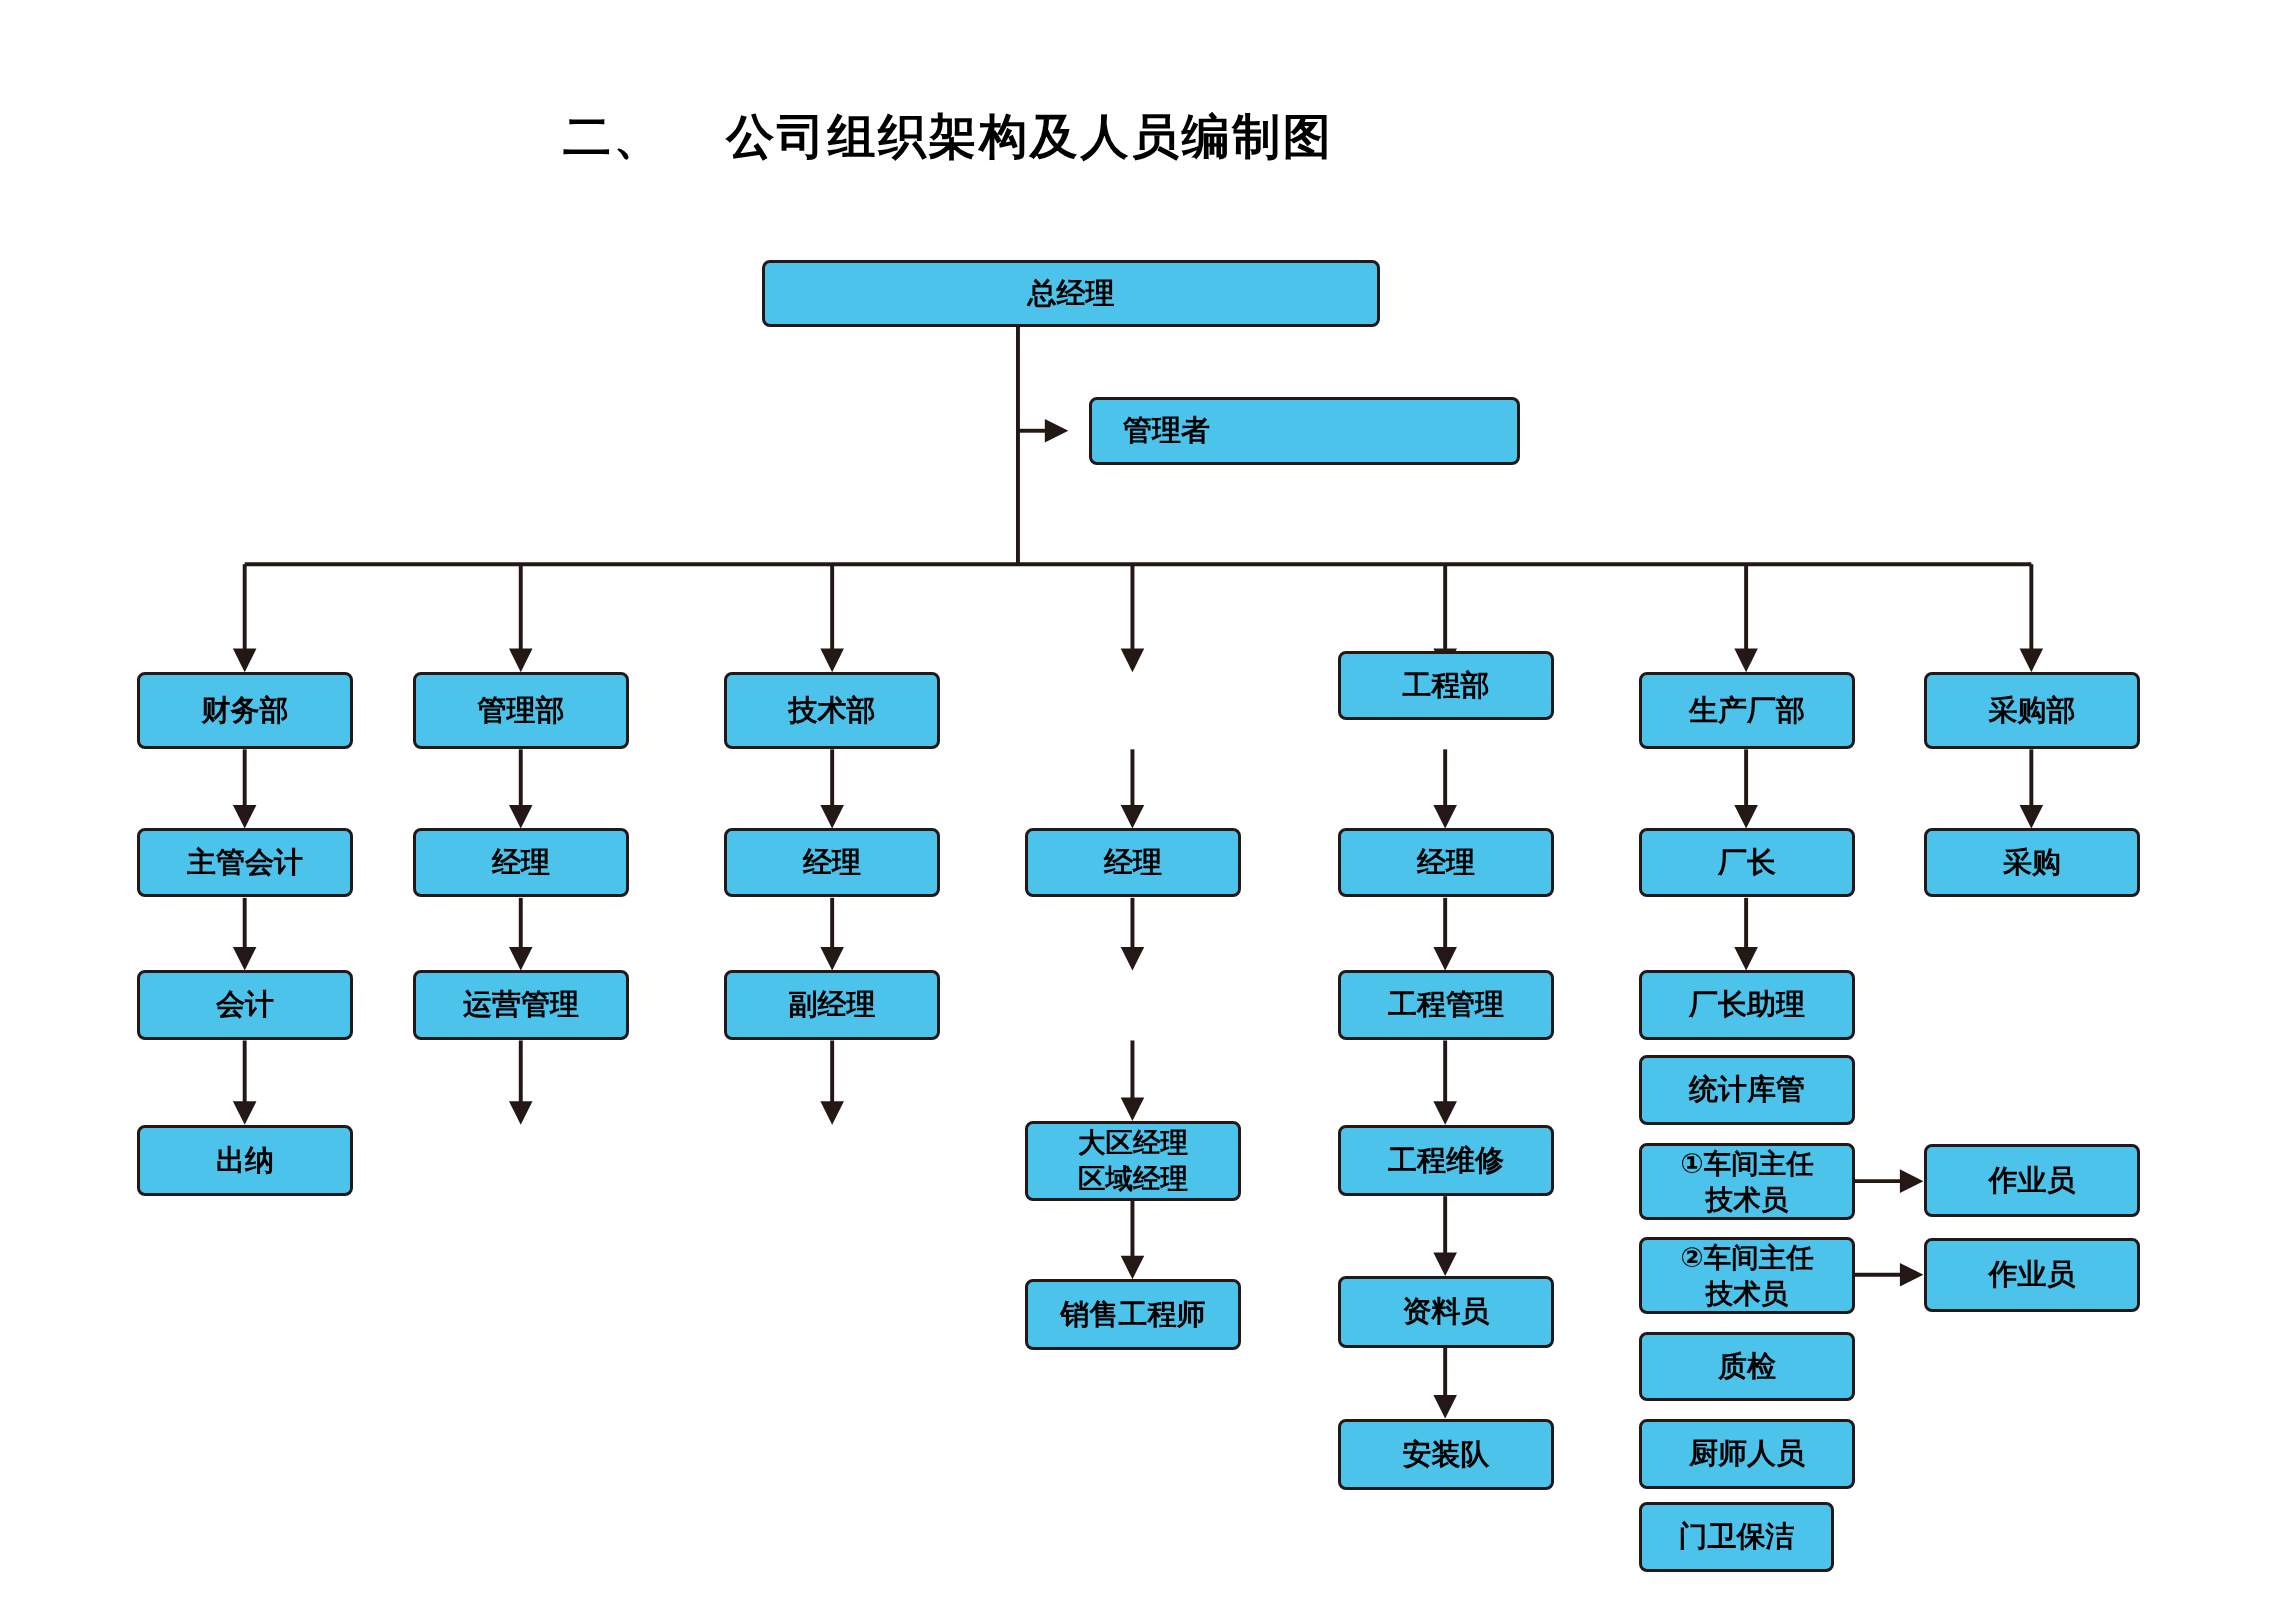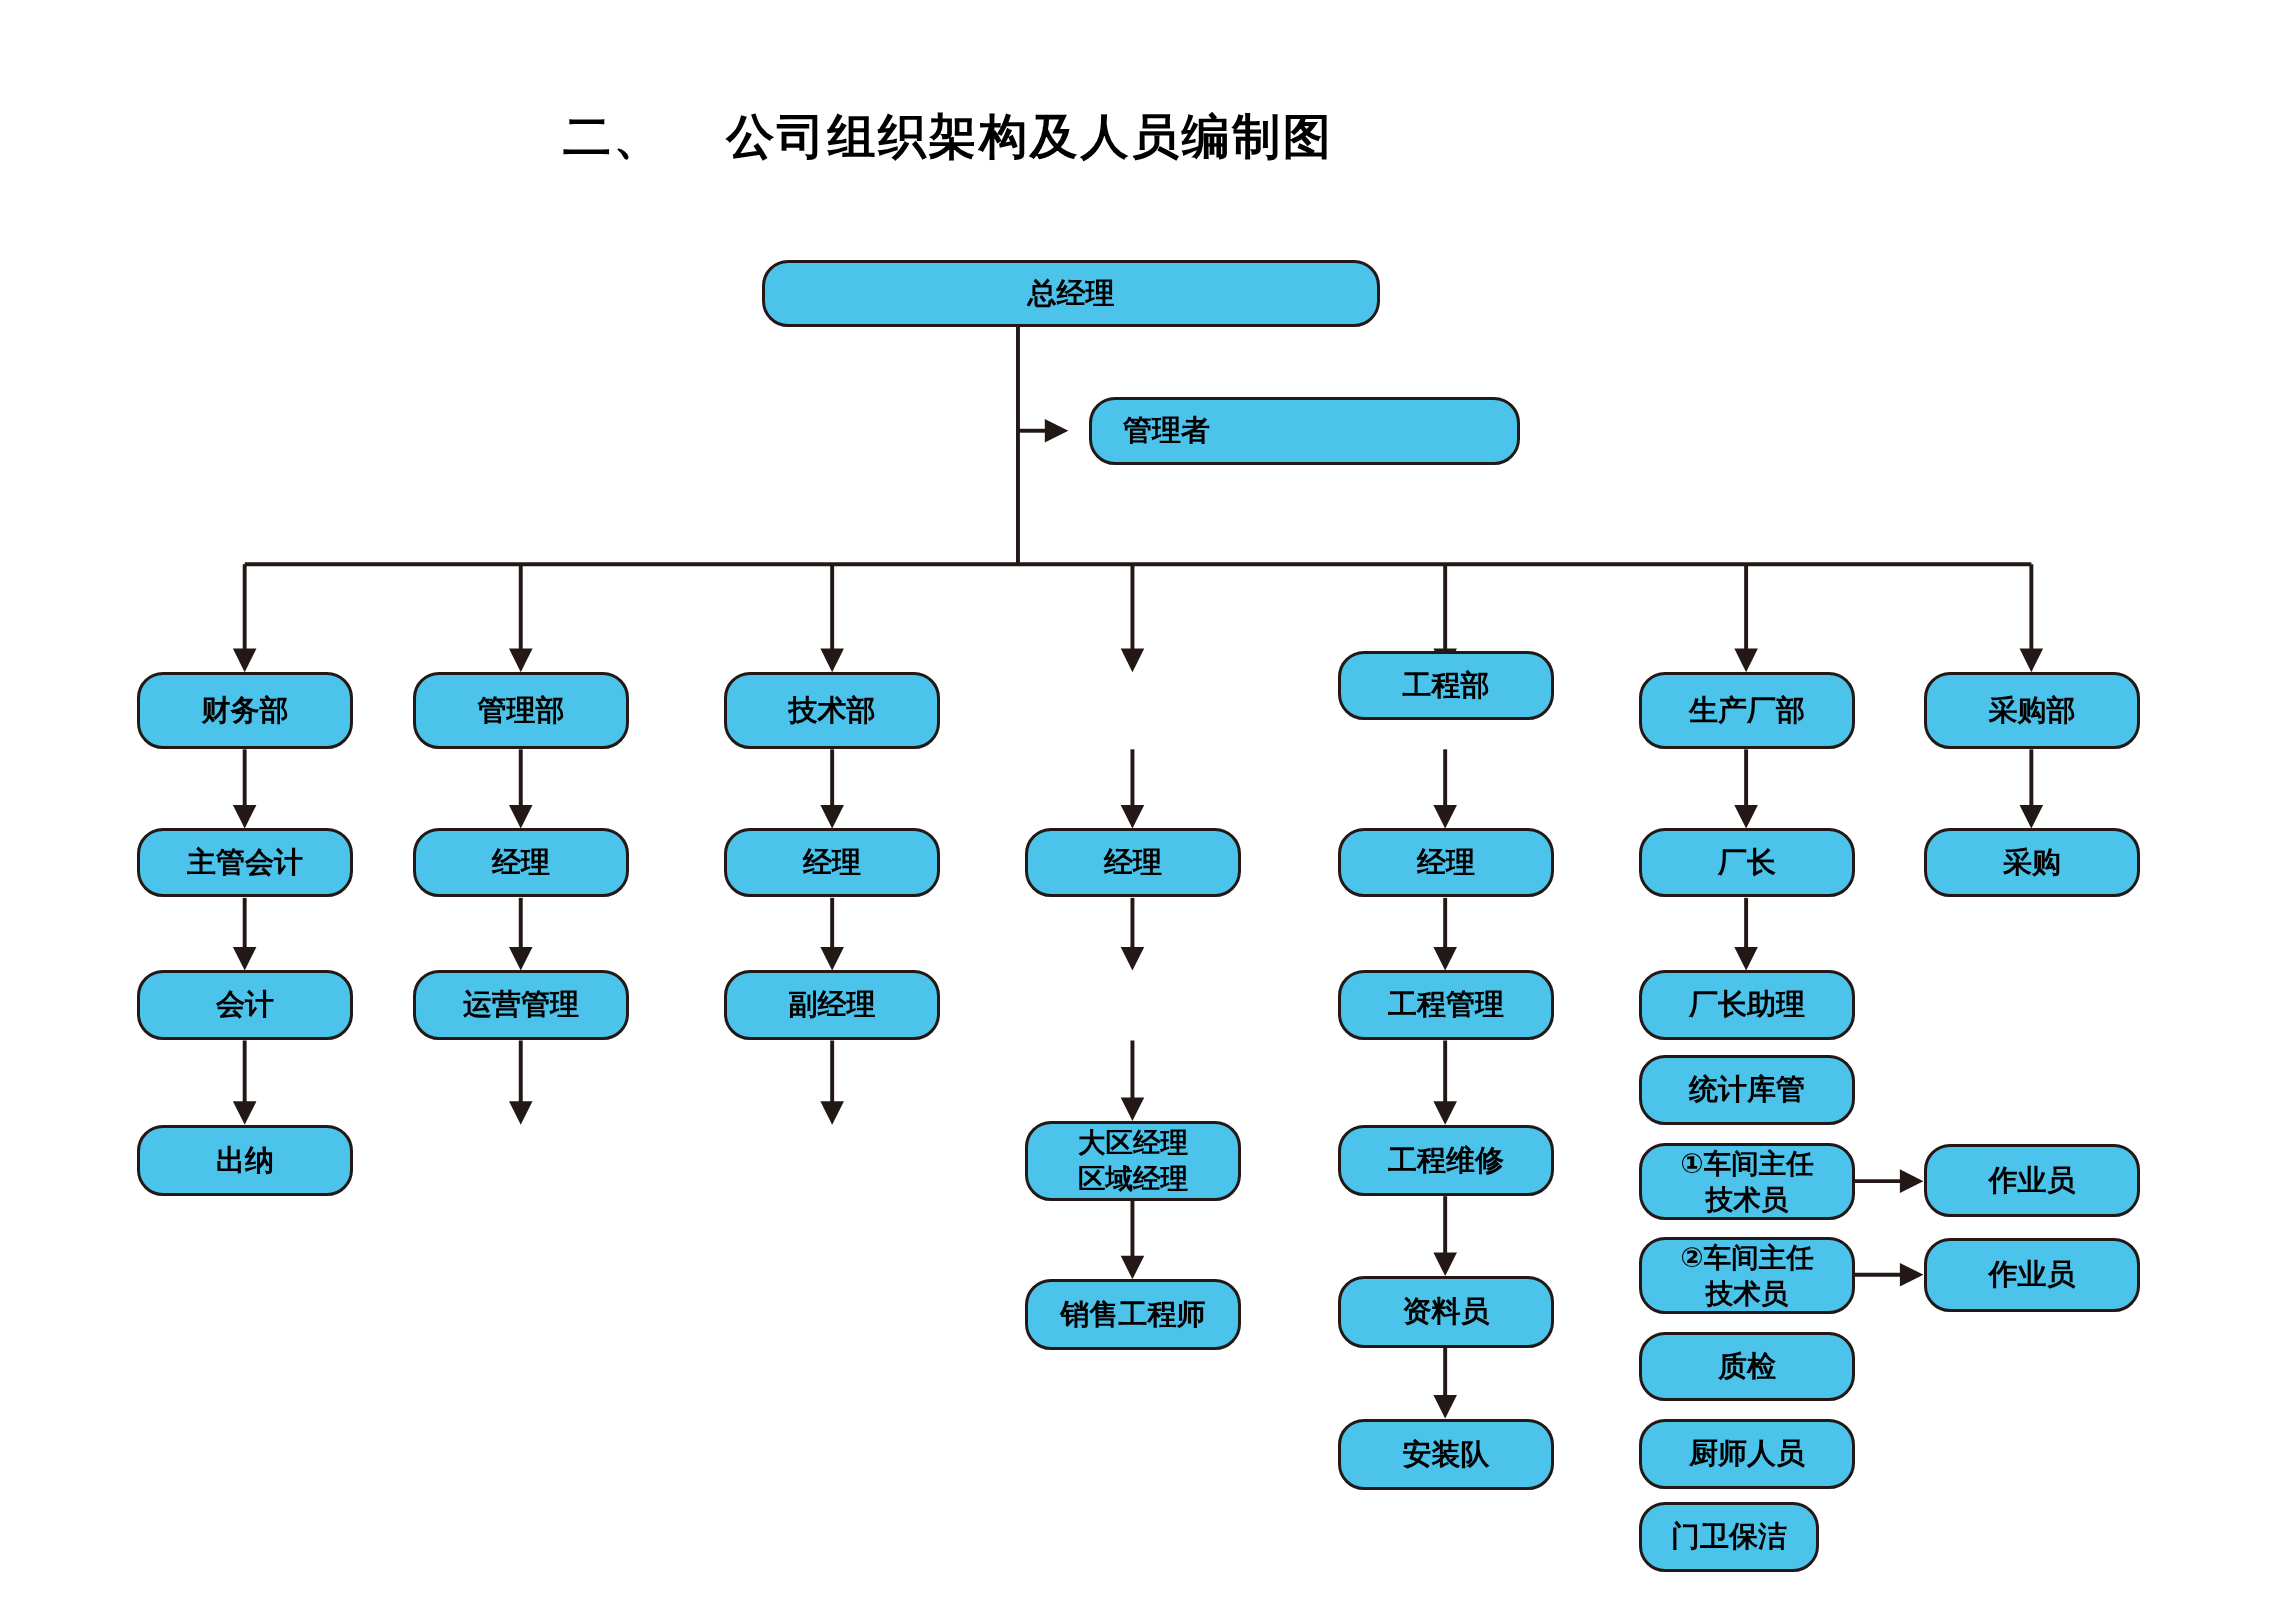--- a/index.html
+++ b/index.html
@@ -20,21 +20,21 @@
   .title{
     position:absolute;left:563px;top:105px;
     display:flex;align-items:flex-start;gap:62px;
     font-size:48px;font-weight:700;letter-spacing:2.6px;white-space:nowrap;
   }
   .node{
     position:absolute;
     box-sizing:border-box;
     background:var(--node-fill);
     border:3.9px solid var(--node-border);
-    border-radius:26px;
+    border-radius:8px;
     display:flex;align-items:center;justify-content:center;
     font-size:29px;font-weight:700;
     text-align:center;
     white-space:pre-line;
     line-height:1.3;
   }
   .node.small{font-size:27.5px;}
   .node.left-align{justify-content:flex-start;padding-left:31px;text-align:left;margin-left:20px;}
   svg.connectors{position:absolute;left:0;top:0;pointer-events:none;}
   svg.connectors line{stroke:var(--connector);stroke-width:6;}
@@ -165,21 +165,21 @@
   <div class="node" style="left:1639px;top:672px;width:216px;height:77px">生产厂部</div>
   <div class="node" style="left:1639px;top:828px;width:216px;height:69px">厂长</div>
   <div class="node" style="left:1639px;top:970px;width:216px;height:70px">厂长助理</div>
   <div class="node" style="left:1639px;top:1055px;width:216px;height:70px">统计库管</div>
   <div class="node small" style="left:1639px;top:1143px;width:216px;height:77px">①车间主任
 技术员</div>
   <div class="node small" style="left:1639px;top:1237px;width:216px;height:77px">②车间主任
 技术员</div>
   <div class="node" style="left:1639px;top:1332px;width:216px;height:69px">质检</div>
   <div class="node" style="left:1639px;top:1419px;width:216px;height:70px">厨师人员</div>
-  <div class="node" style="left:1639px;top:1502px;width:180px;height:70px">门卫保洁</div>
+  <div class="node" style="left:1639px;top:1502px;width:195px;height:70px">门卫保洁</div>
 
   <div class="node" style="left:1924px;top:672px;width:216px;height:77px">采购部</div>
   <div class="node" style="left:1924px;top:828px;width:216px;height:69px">采购</div>
 
   <div class="node" style="left:1924px;top:1144px;width:216px;height:73px">作业员</div>
   <div class="node" style="left:1924px;top:1238px;width:216px;height:74px">作业员</div>
 
 </div>
 
 

